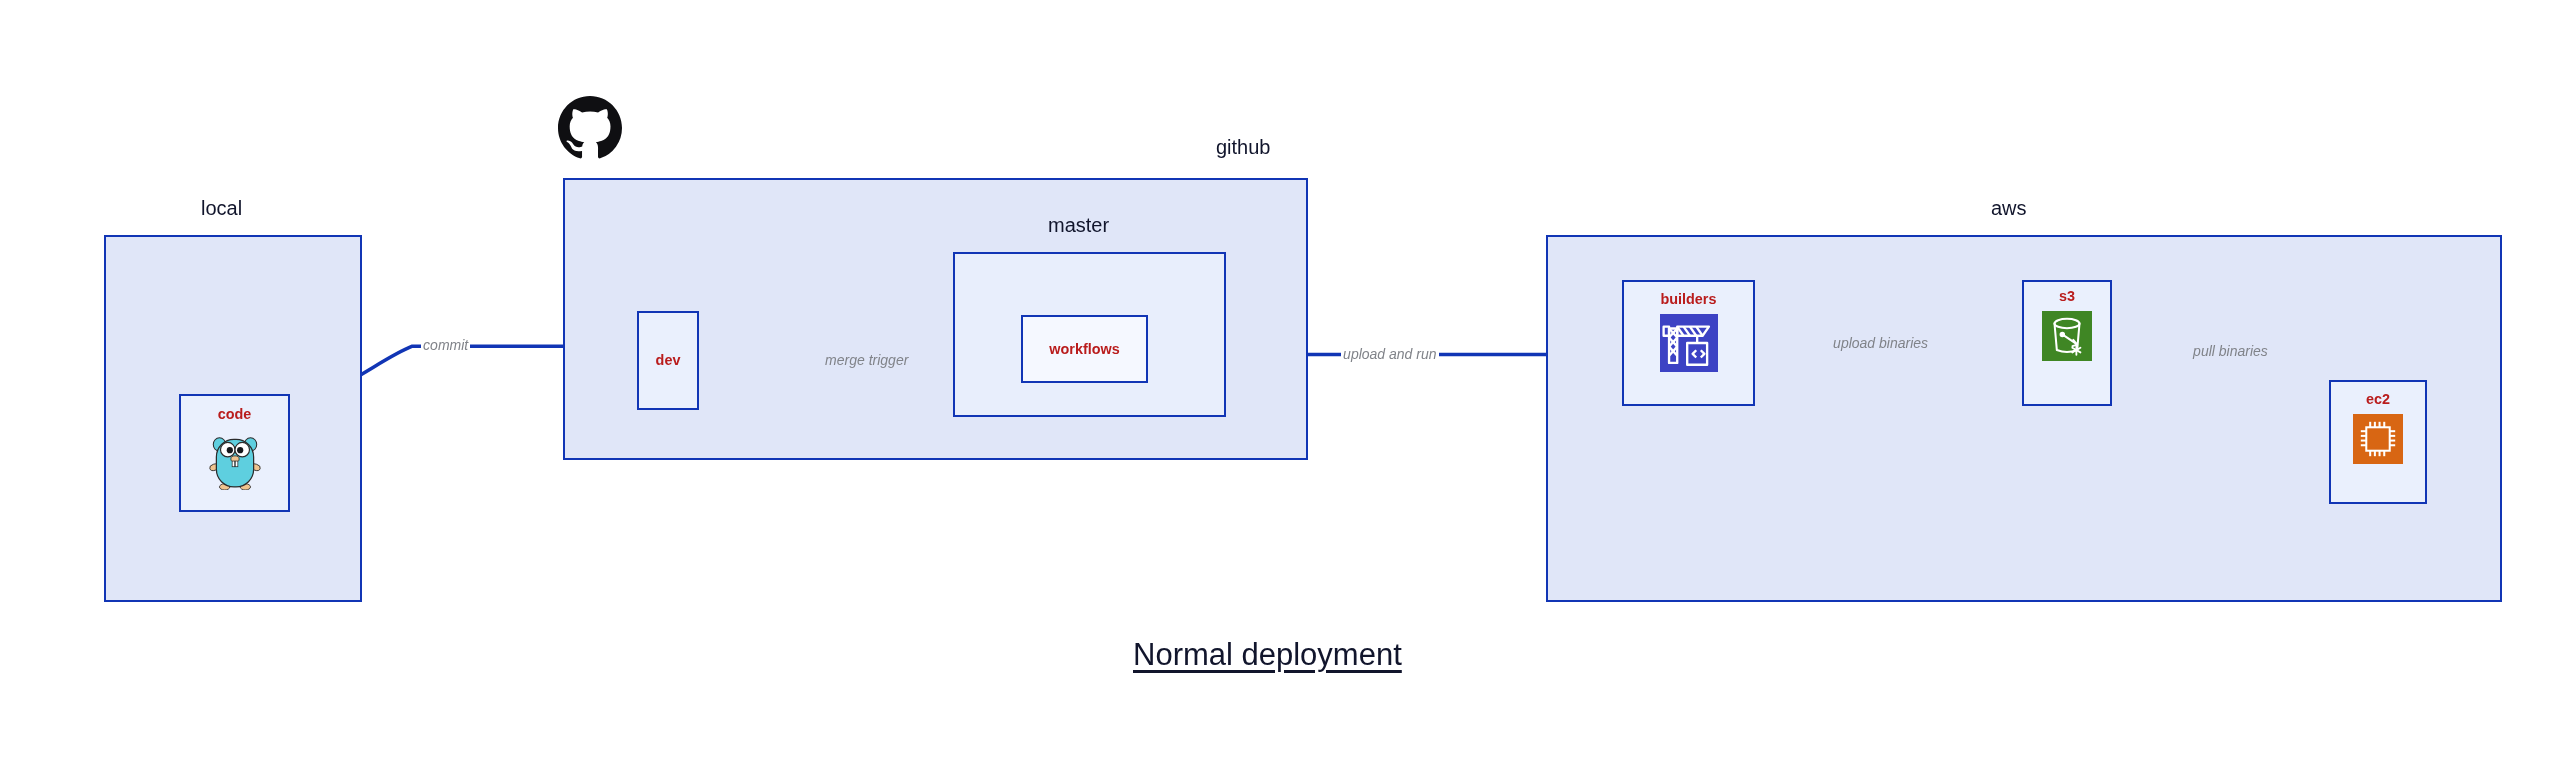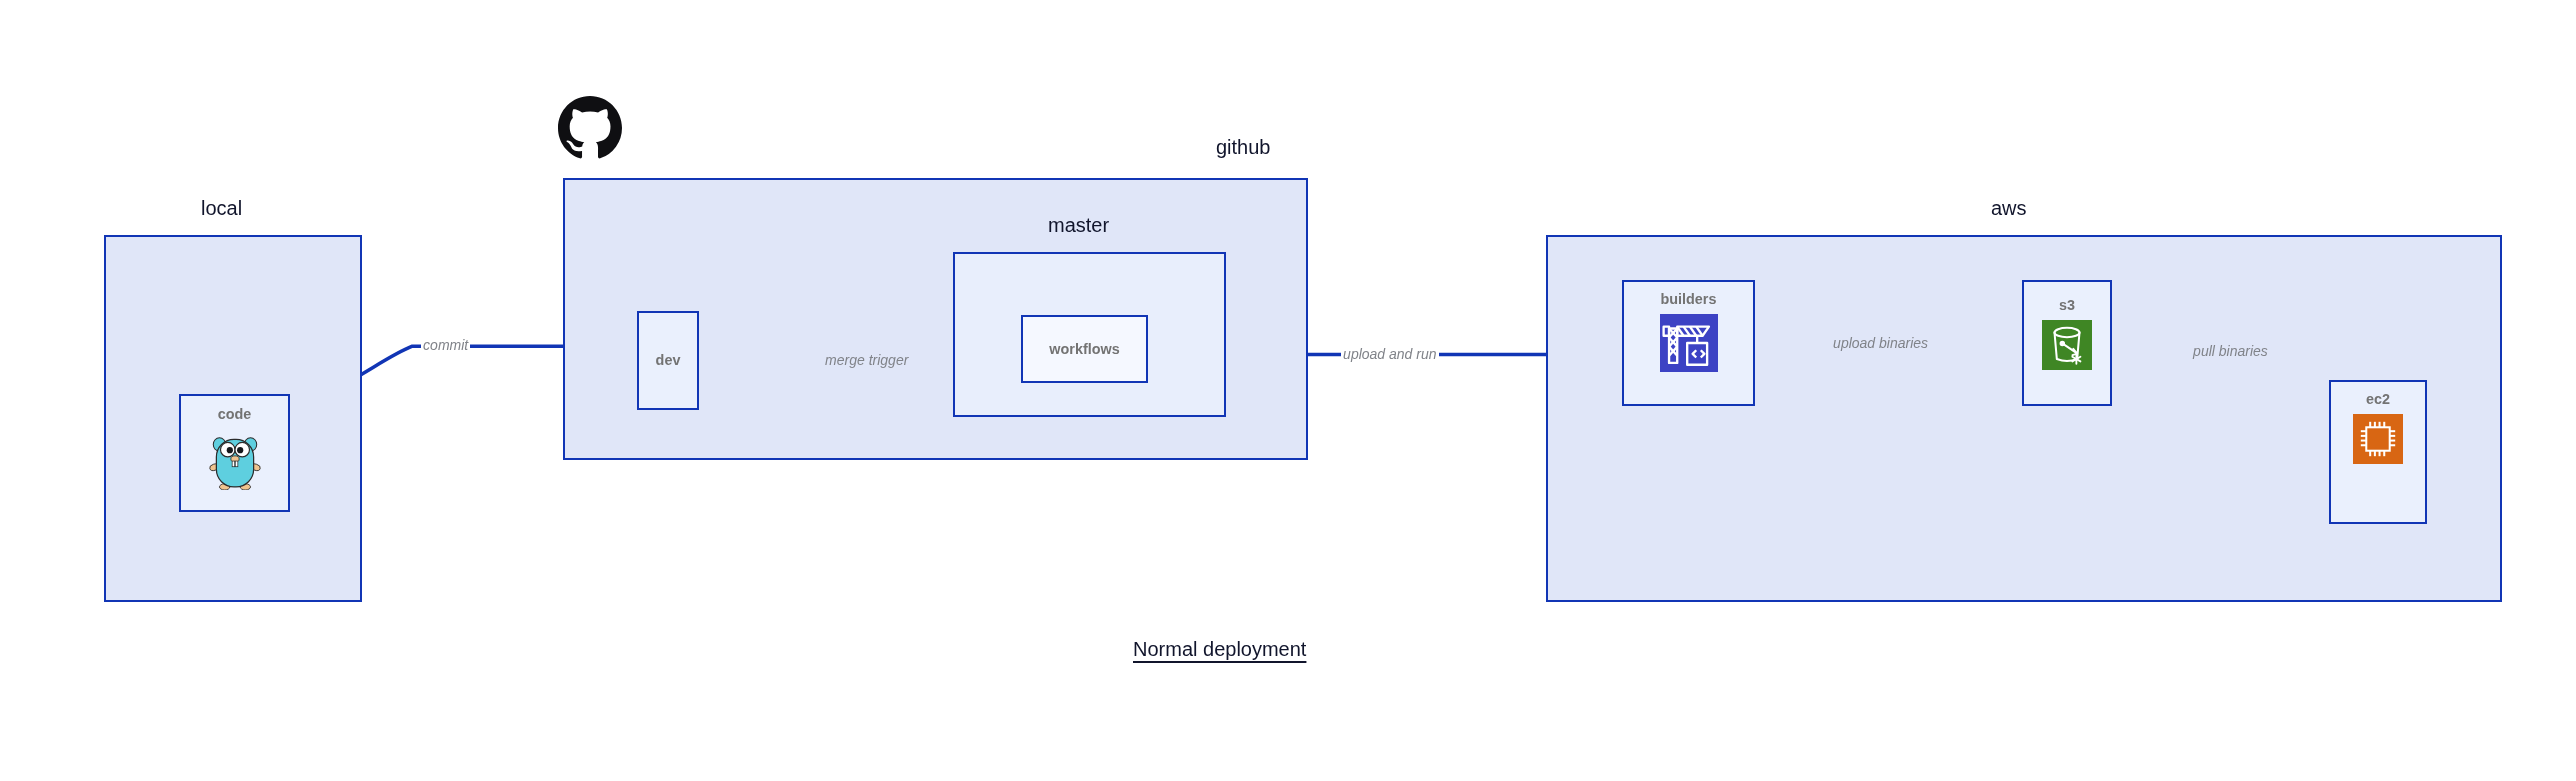--- a/index.html
+++ b/index.html
@@ -32,21 +32,21 @@
   
   .node {
     position: absolute;
     background: #eaf0fd;
     border: 2.6px solid #1135b5;
     display: flex;
     flex-direction: column;
     align-items: center;
   }
   .node-title {
-    color: #737373;
+    color: #b91c1c;
     font-size: 14.4px;
     font-weight: bold;
     line-height: 1;
     white-space: nowrap;
   }
   .node-icon {
     display: block;
   }
   
   .edge-label {
@@ -65,21 +65,21 @@
   #edges {
     position: absolute;
     left: 0; top: 0;
     width: 2604px; height: 781px;
     pointer-events: none;
   }
   
   #diagram-title {
     position: absolute;
     color: #11152c;
-    font-size: 20px;
+    font-size: 31px;
     font-weight: 400;
     text-decoration: underline;
     text-underline-offset: 5.2px;
     line-height: 1;
     white-space: nowrap;
   }
   
   #octocat {
     position: absolute;
   }
@@ -189,21 +189,21 @@
 
         <line x1="41" y1="24" x2="41" y2="32"></line>
 
         <rect x="30" y="32" width="22" height="24"></rect>
         <path d="M40 40 L36 44 L40 48"></path>
         <path d="M45 40 L49 44 L45 48"></path>
       </g>
     </svg>
   </div>
 
-  <div class="node" style="left:2022px; top:280px; width:90px; height:126px; padding-top:16px;">
+  <div class="node" style="left:2022px; top:280px; width:90px; height:126px; padding-top:7px;">
     <div class="node-title">s3</div>
     <svg class="node-icon" width="50" height="50" viewBox="0 0 64 64" style="margin-top:7.2px;">
       <rect x="0" y="0" width="64" height="64" fill="#3f8624"></rect>
       <g fill="none" stroke="#ffffff" stroke-width="2.6" stroke-linejoin="round" stroke-linecap="round">
 
         <path d="M16 16 L19 50 Q32 55 45 50 L48 16"></path>
         <ellipse cx="32" cy="16" rx="16" ry="6"></ellipse>
 
         <line x1="26" y1="30" x2="44" y2="42"></line>
         <circle cx="26" cy="30" r="2.2" fill="#ffffff"></circle>
@@ -211,21 +211,21 @@
 
         <g stroke-width="2.4">
           <line x1="44" y1="44" x2="44" y2="56"></line>
           <line x1="38.8" y1="47" x2="49.2" y2="53"></line>
           <line x1="38.8" y1="53" x2="49.2" y2="47"></line>
         </g>
       </g>
     </svg>
   </div>
 
-  <div class="node" style="left:2329px; top:380px; width:98px; height:144px; padding-top:10.3px;">
+  <div class="node" style="left:2329px; top:380px; width:98px; height:124px; padding-top:10.3px;">
     <div class="node-title">ec2</div>
     <svg class="node-icon" width="50" height="50" viewBox="0 0 64 64" style="margin-top:7.2px;">
       <rect x="0" y="0" width="64" height="64" fill="#d86613"></rect>
       <g stroke="#ffffff" stroke-width="2.6" fill="none">
         <rect x="17" y="17" width="30" height="30"></rect>
 
         <line x1="22" y1="17" x2="22" y2="10"></line>
         <line x1="28" y1="17" x2="28" y2="10"></line>
         <line x1="34" y1="17" x2="34" y2="10"></line>
         <line x1="40" y1="17" x2="40" y2="10"></line>

